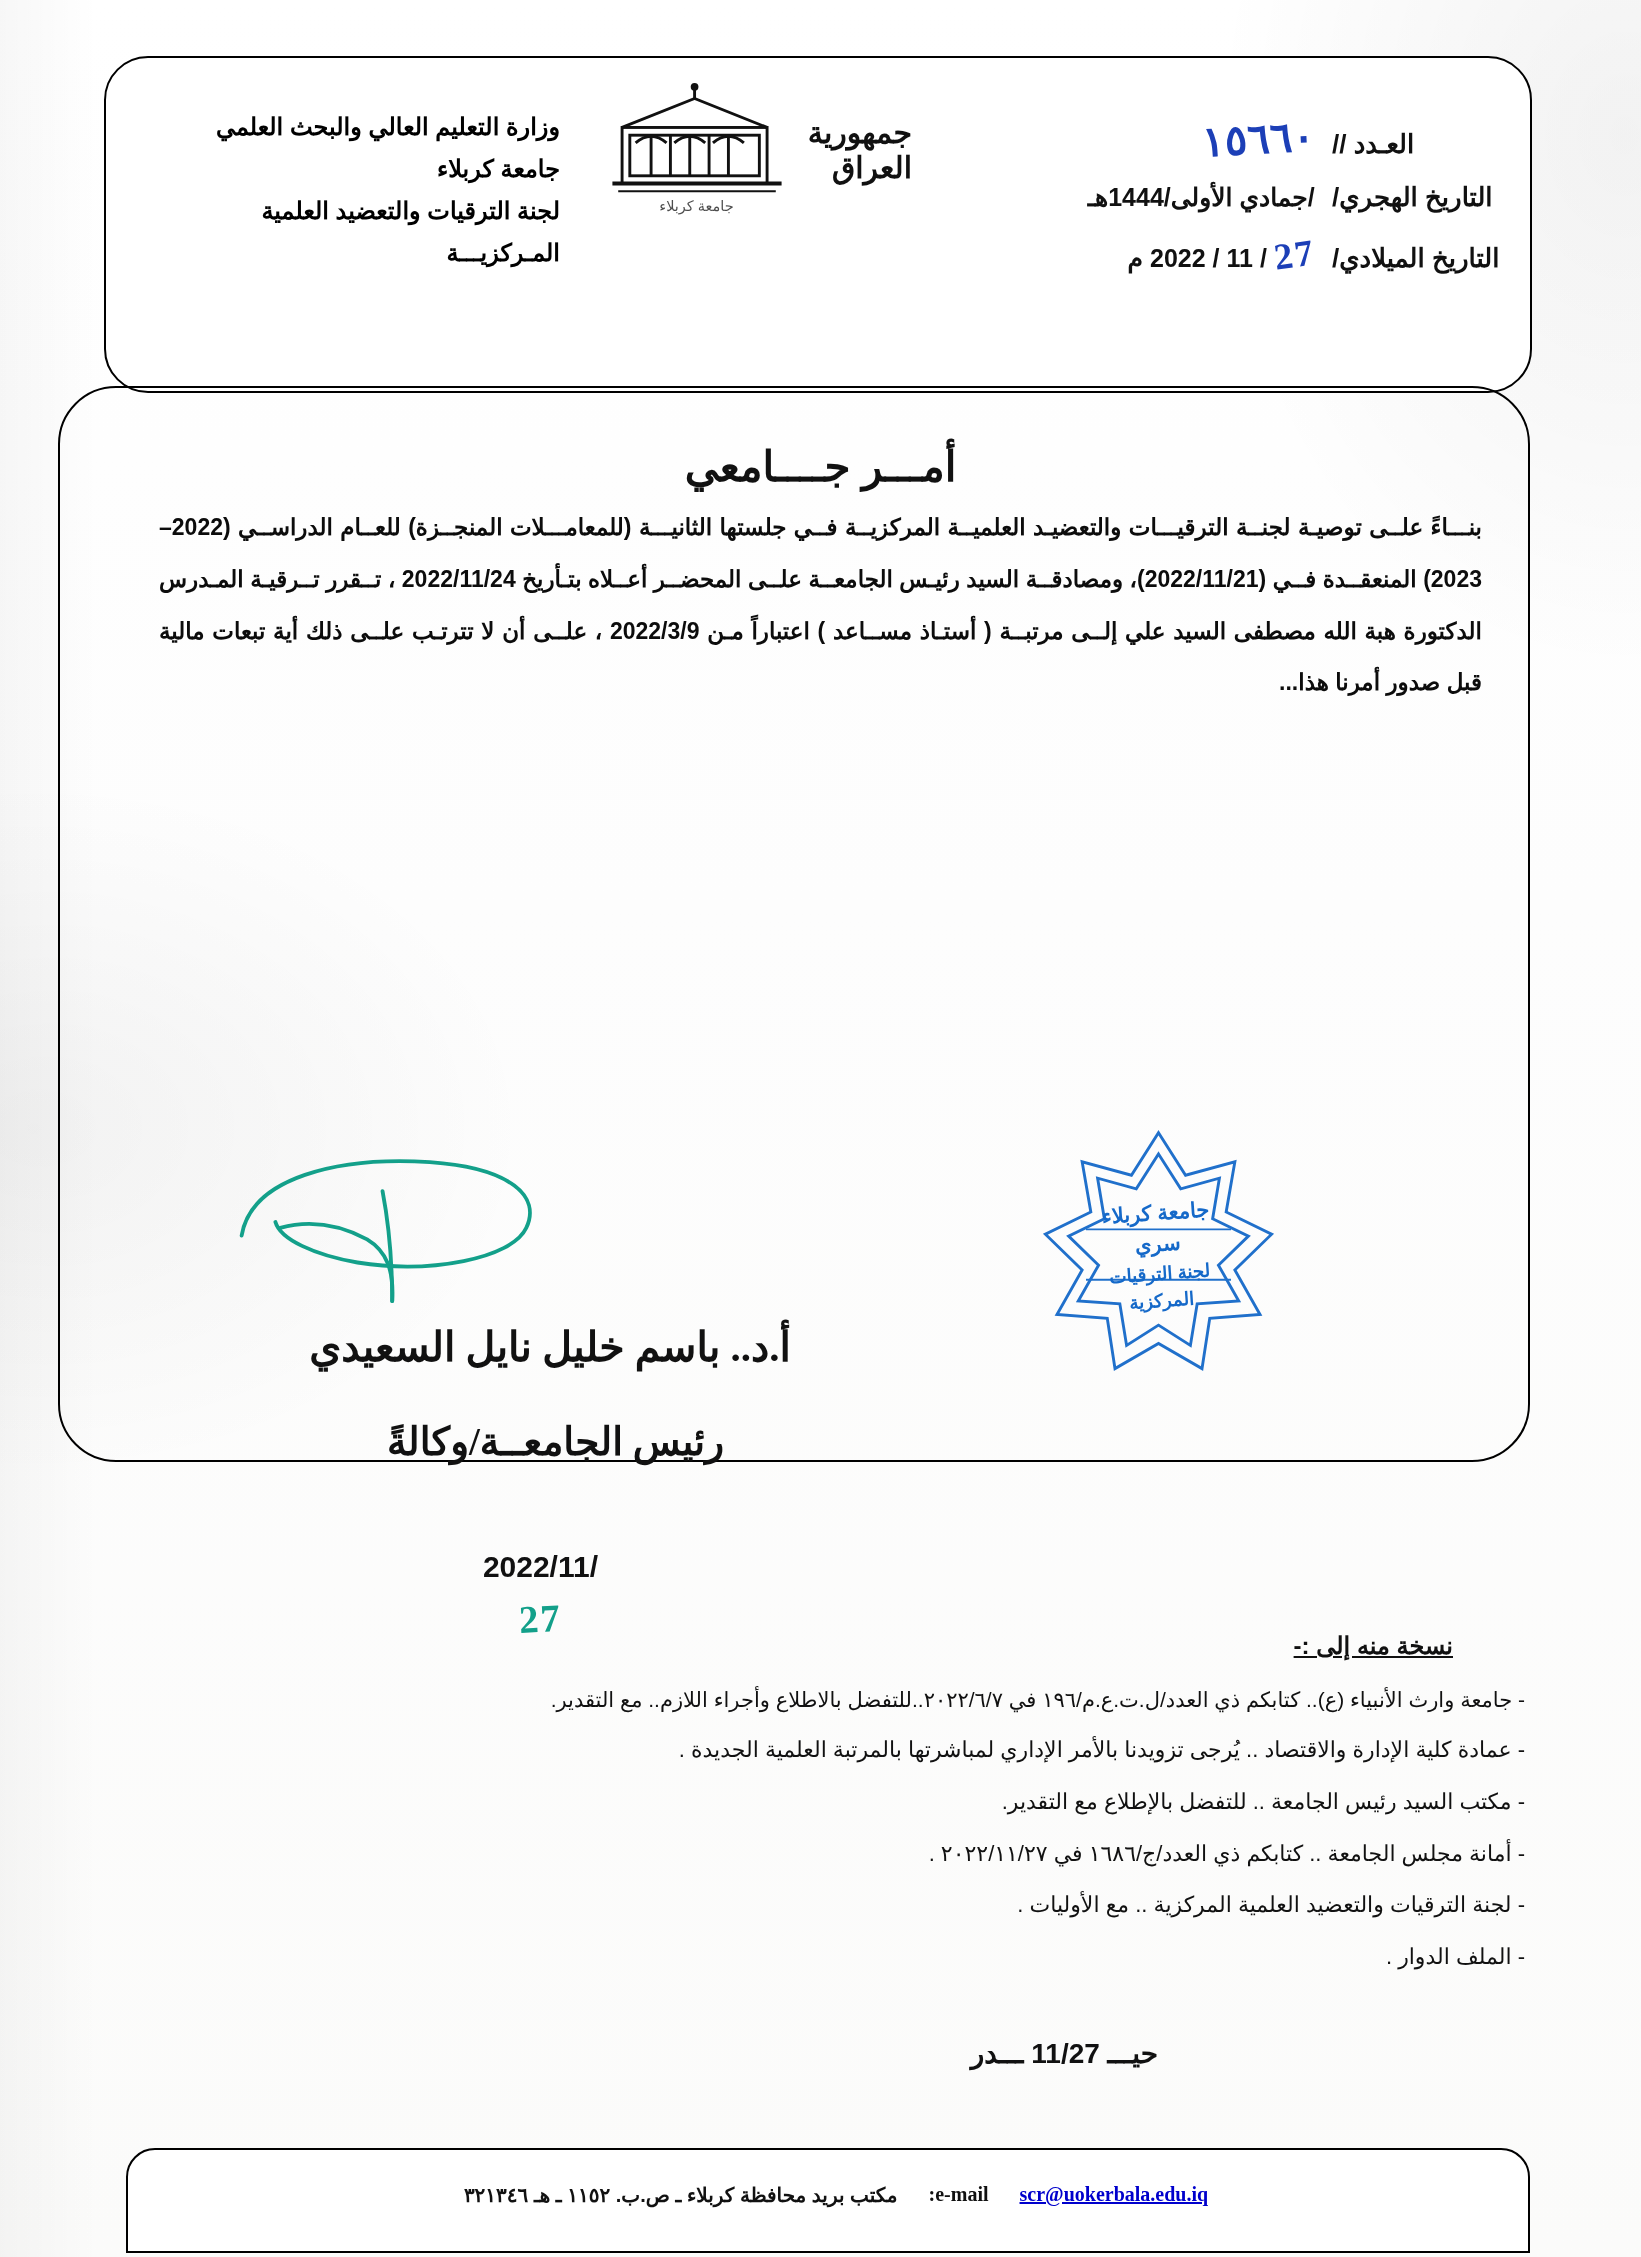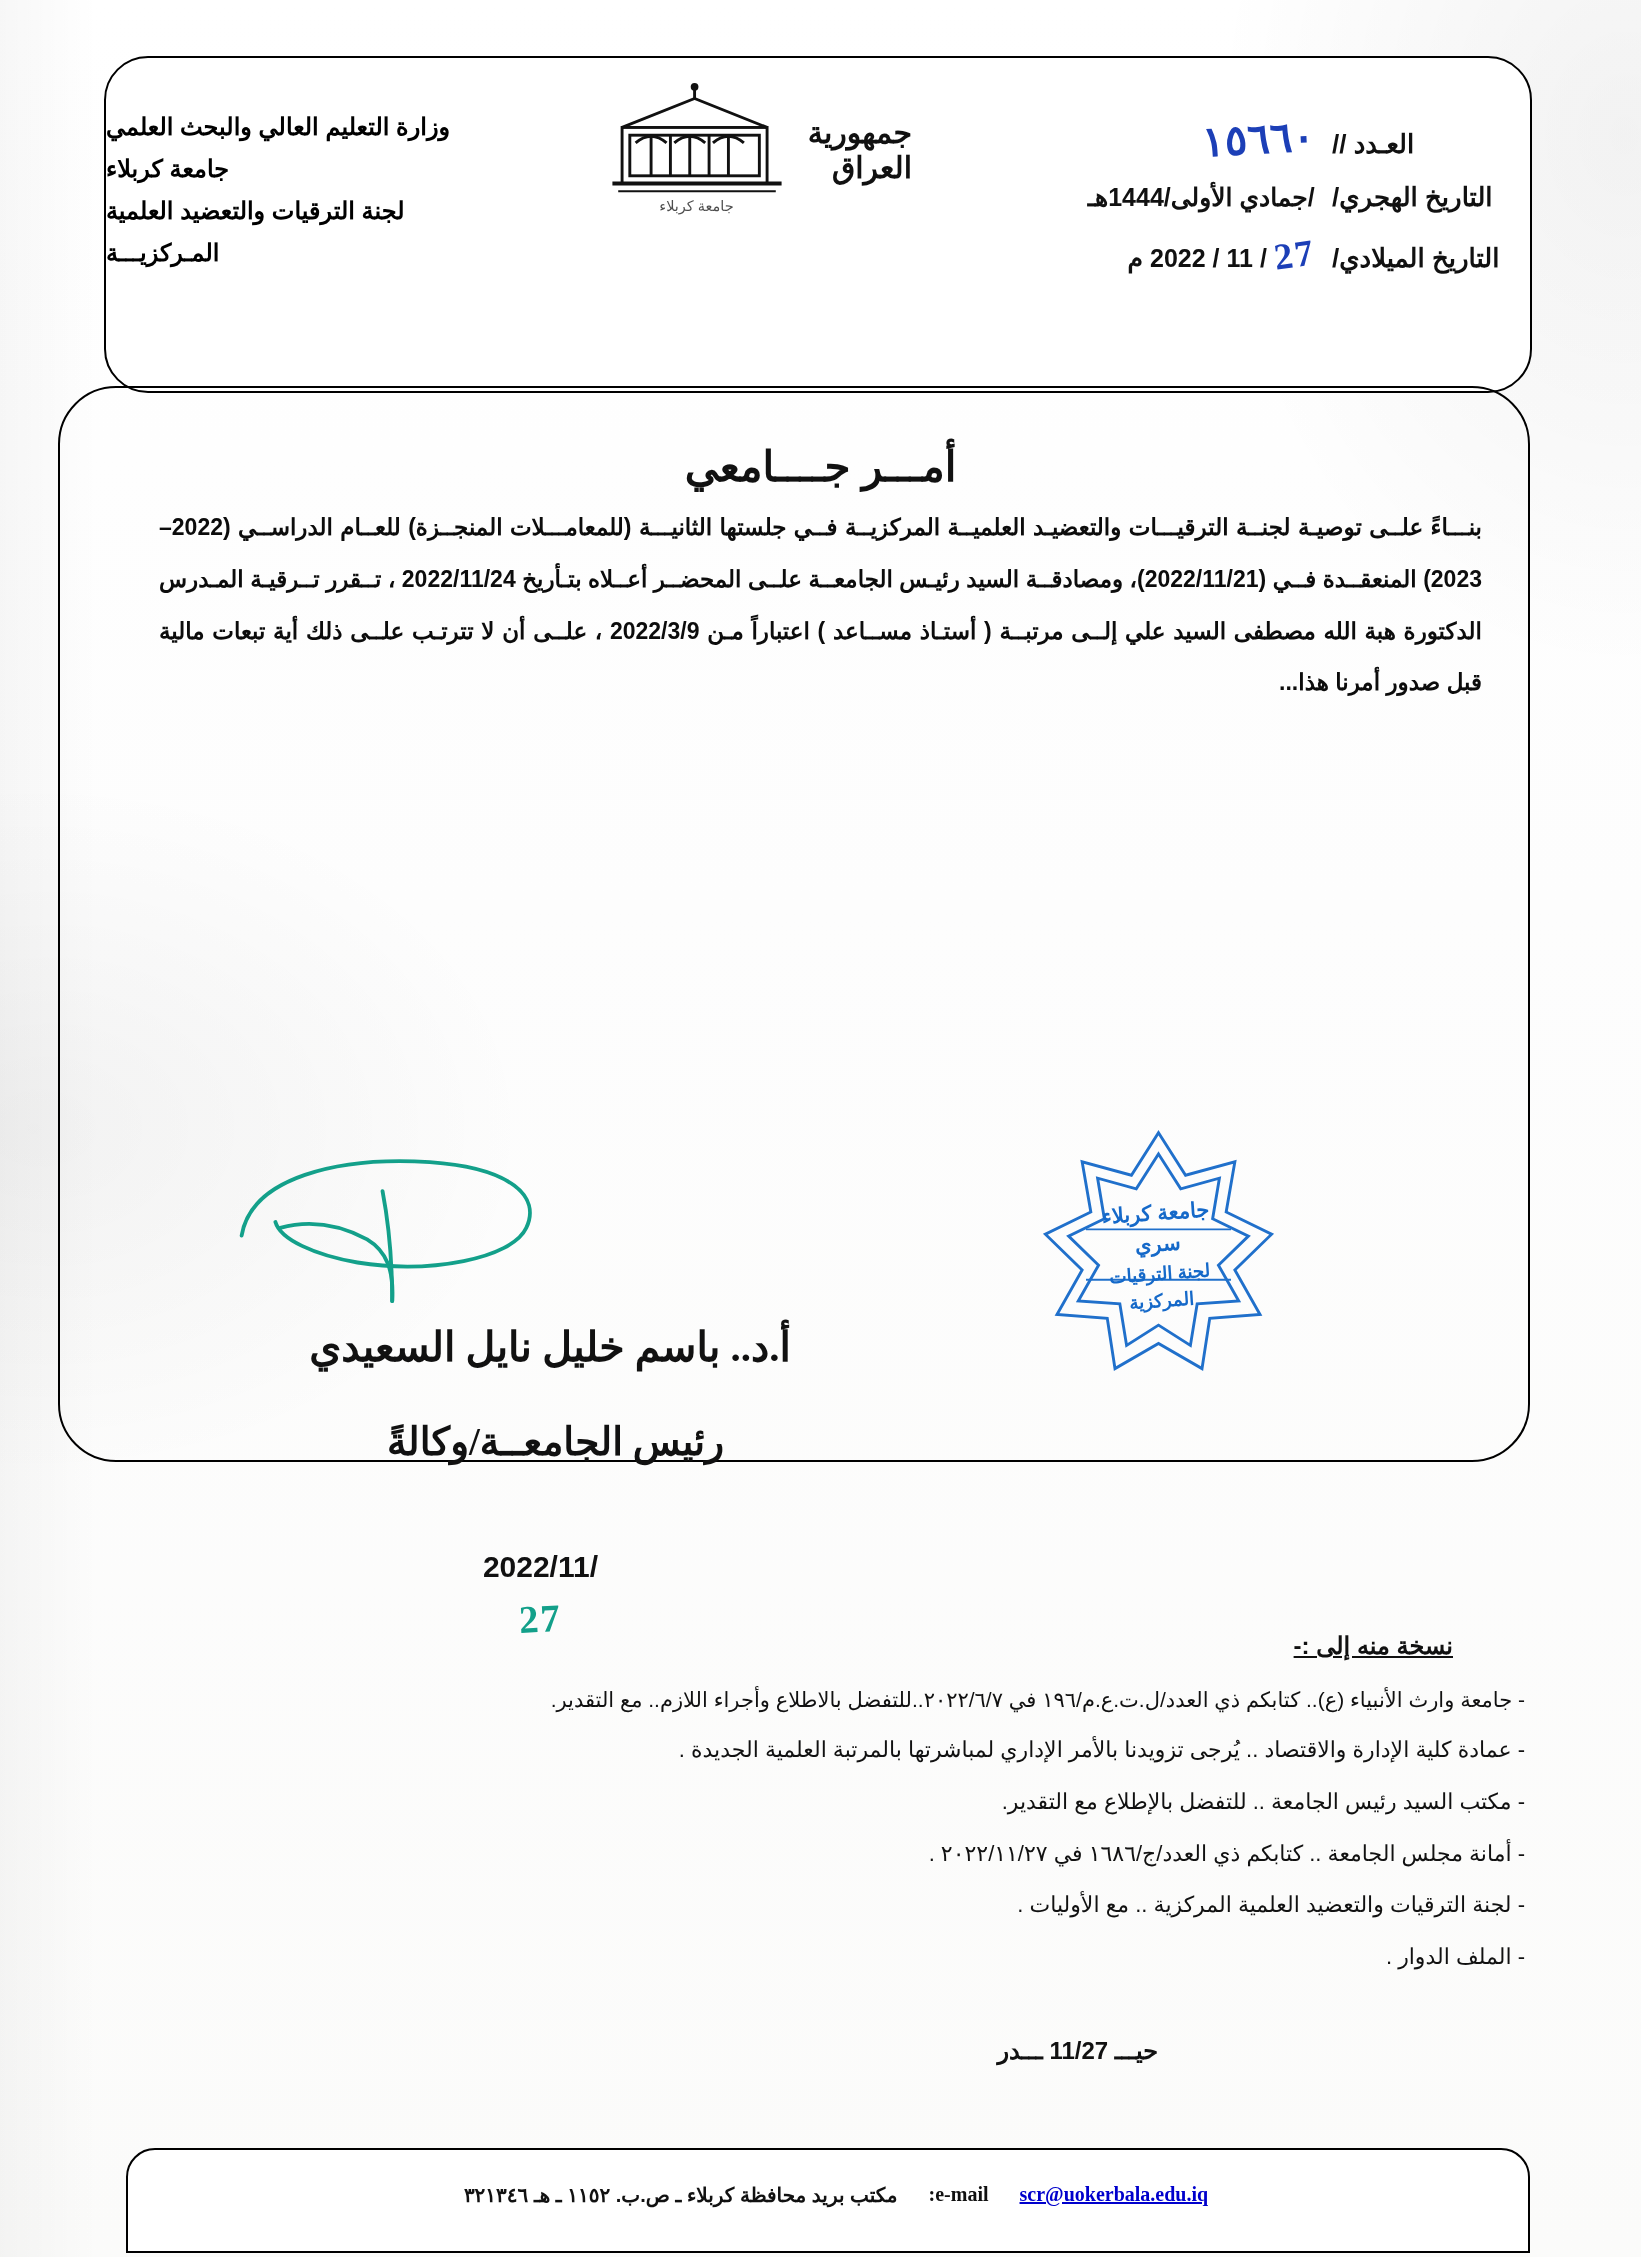--- a/index.html
+++ b/index.html
@@ -34,21 +34,21 @@
     border:2.9px solid #000;
     border-radius:44px;
     background:#fff;
   }
   .header-inner{
     position:absolute; inset:0;
     display:flex; flex-direction:row-reverse; align-items:flex-start;
   }
   .hdr-right{
     width:454px; padding-top:48px; padding-right:33px;
-    text-align:left;
+    text-align:right;
   }
   .hdr-right div{
     font-weight:bold; font-size:24px; line-height:1.75; color:#000;
   }
   .hdr-mid{
     flex:0 0 319px;
     display:flex;flex-direction:row;align-items:center;
     padding-top:21px;
   }
   .country{
@@ -151,21 +151,21 @@
   }
   .cc-list{
     position:absolute;right:116px;left:135px;top:1675px;
     font-size:22px;line-height:2.35;
     text-align:right;
   }
   .cc-list div{white-space:nowrap;}
   .cc-list .sm{font-size:21px;}
   .foot-note{
     position:absolute;right:483px;top:2037px;
-    font-size:24px;font-weight:bold;direction:rtl;
+    font-size:28px;font-weight:bold;direction:rtl;
   }
 
   
   .footer-box{
     position:absolute;
     left:126px;top:2148px;width:1400px;height:101px;
     border:2.9px solid #000;border-radius:29px 29px 0 0;
     background:#fff;
     overflow:hidden;
   }

